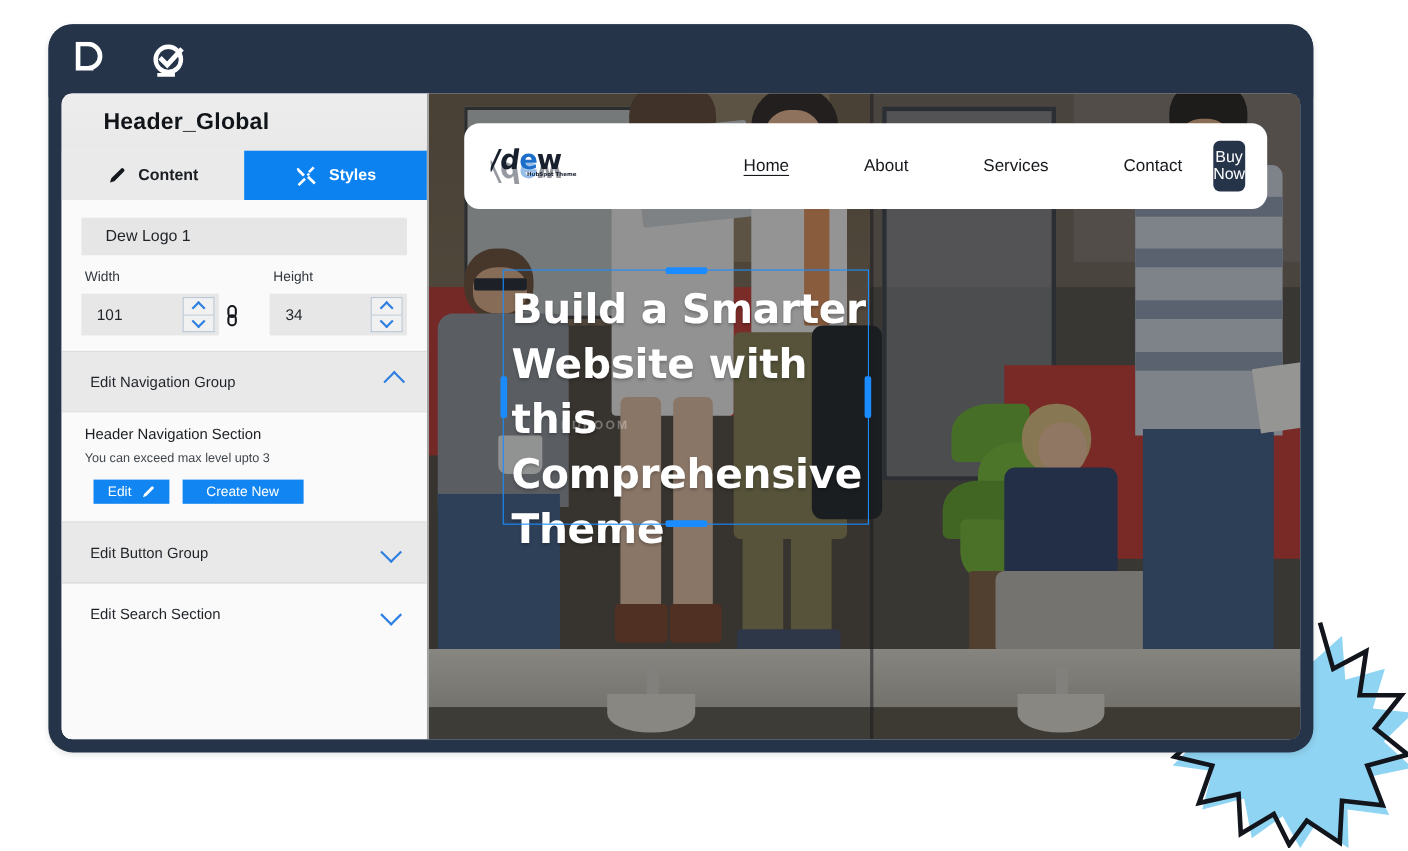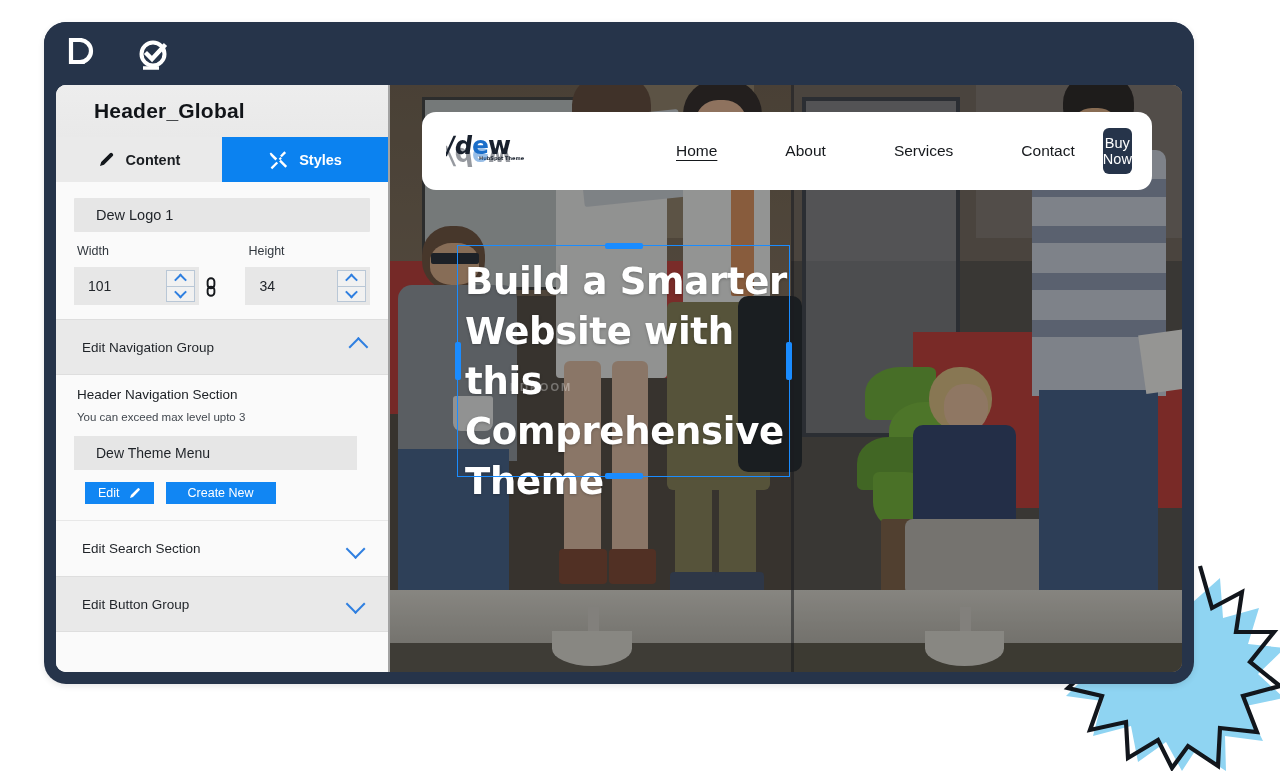--- a/index.html
+++ b/index.html
@@ -358,43 +358,42 @@
           </div>
 
           <div class="accordion shaded">
             <span>Edit Navigation Group</span>
             <i class="acc-caret up"></i>
           </div>
 
           <div class="nav-panel">
             <div class="nav-head">Header Navigation Section</div>
             <div class="nav-sub">You can exceed max level upto 3</div>
-            <div class="nav-select">Dew Theme Menu</div>
             <div class="btn-row">
               <button class="btn">
                 <span>Edit</span>
                 <span class="pencil-sm">
                   <svg width="12" height="12" viewBox="0 0 12 12">
                     <path d="M1 11 l1-3 L8.6 1.4 a1.1 1.1 0 0 1 1.6 0 l.3 .3 a1.1 1.1 0 0 1 0 1.6 L4 9.9 z" fill="#ffffff"></path>
                   </svg>
                 </span>
               </button>
               <button class="btn wide">
                 <span>Create New</span>
               </button>
             </div>
           </div>
 
+          <div class="accordion shaded">
+            <span>Edit Button Group</span>
+            <i class="acc-caret down"></i>
+          </div>
+
           <div class="accordion plain">
             <span>Edit Search Section</span>
-            <i class="acc-caret down"></i>
-          </div>
-
-          <div class="accordion shaded">
-            <span>Edit Button Group</span>
             <i class="acc-caret down"></i>
           </div>
 
 
         </div>
       </aside>
 
       <section class="preview">
 
         <div class="photo">

